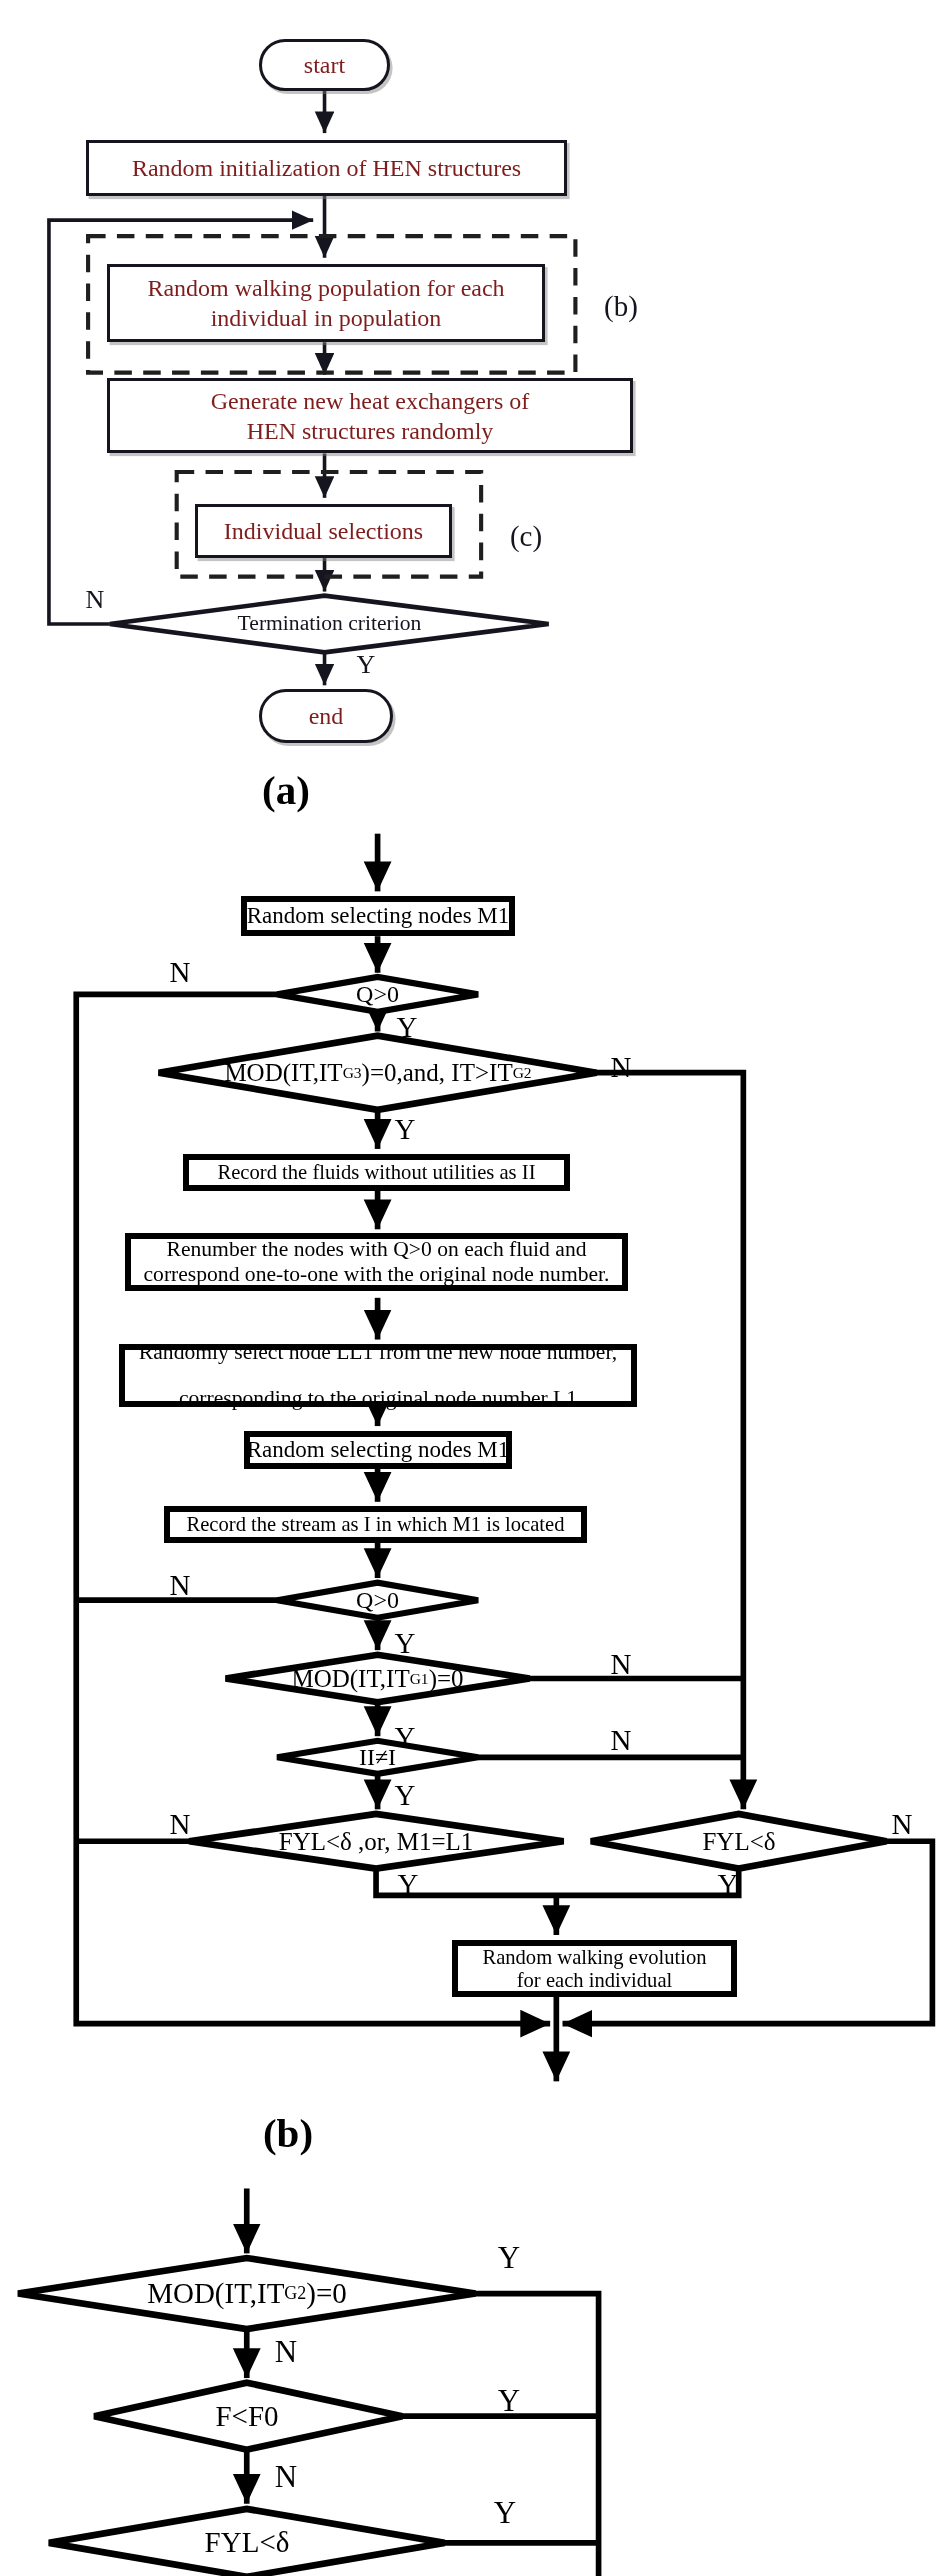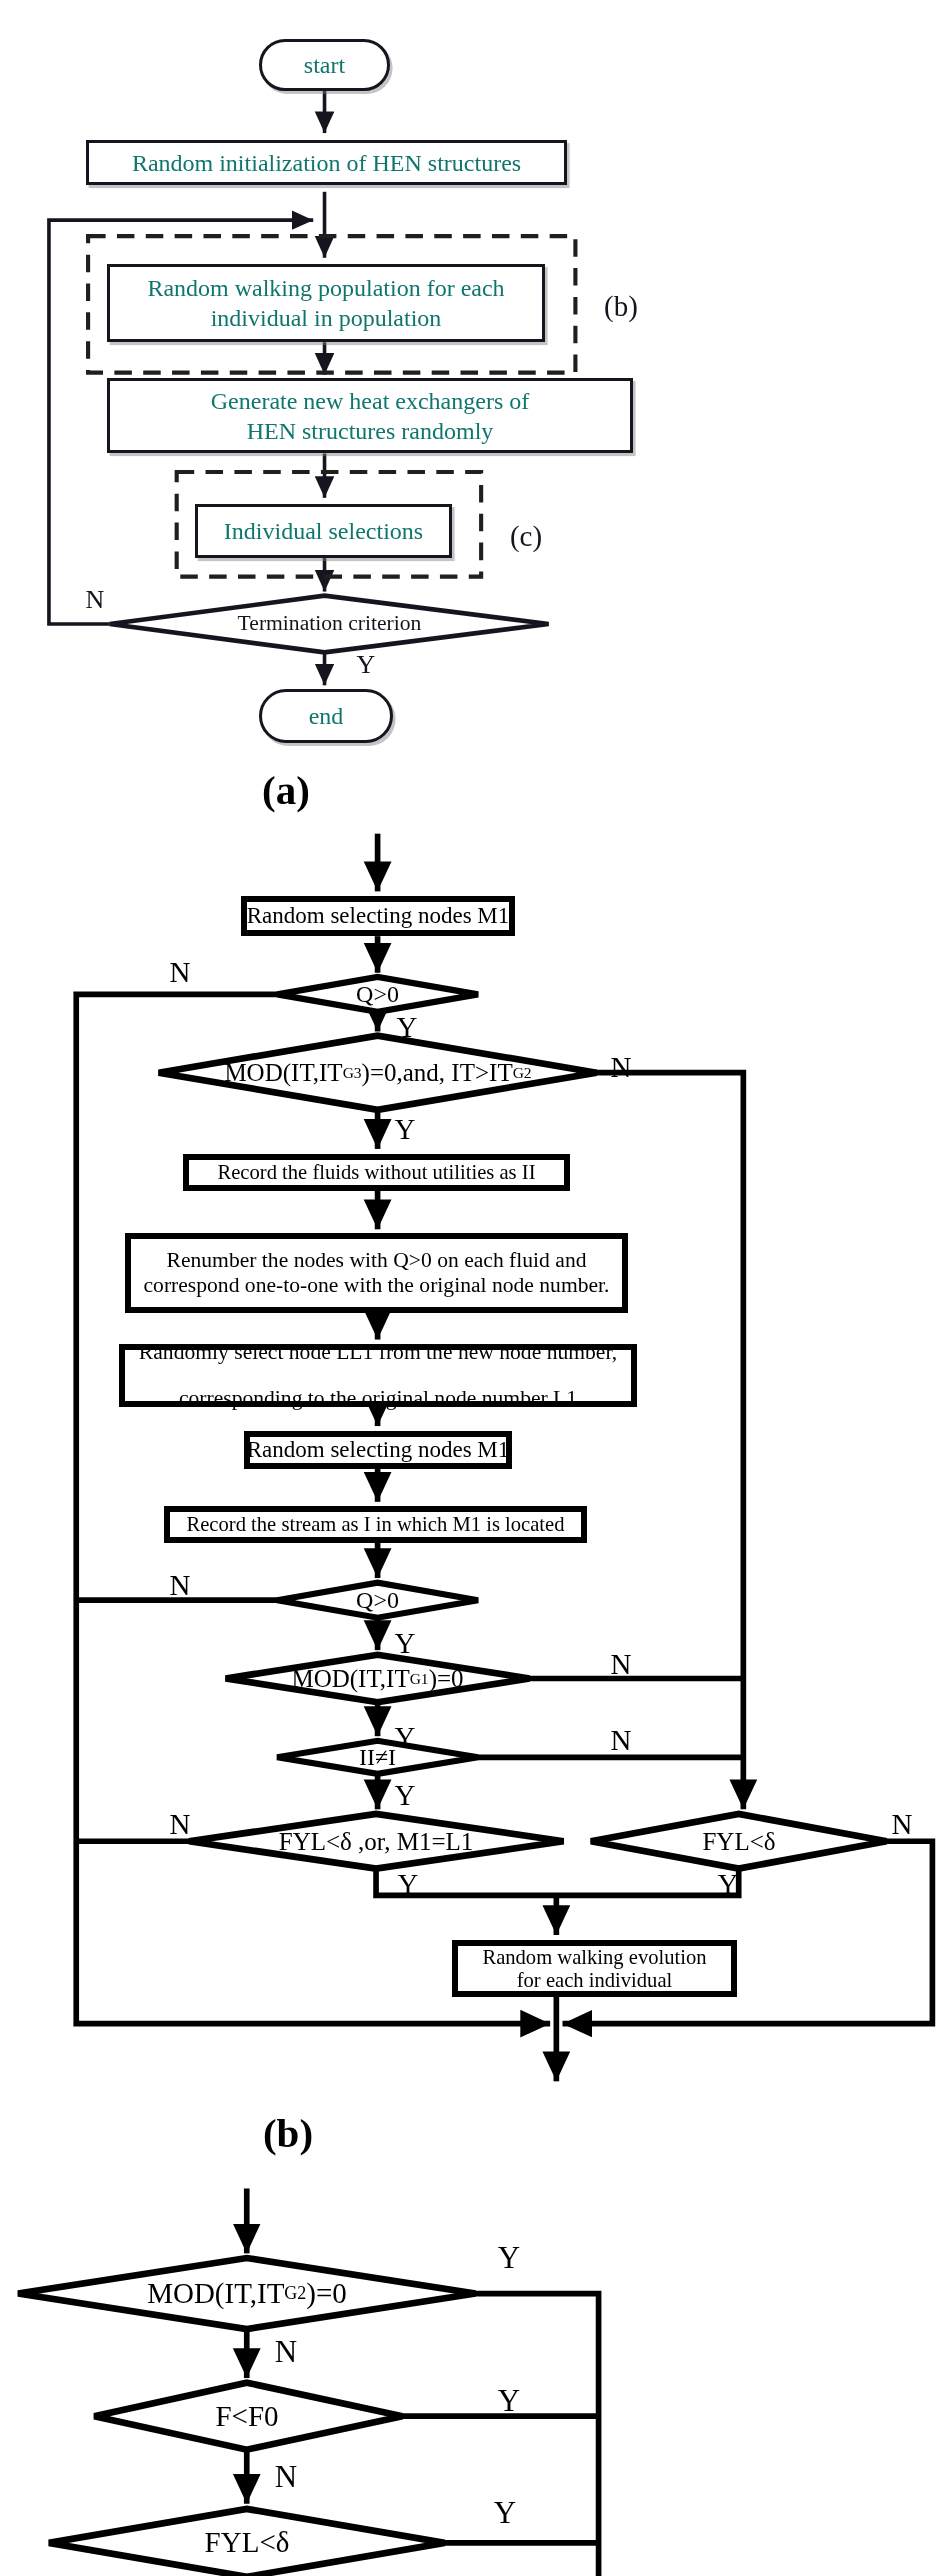--- a/index.html
+++ b/index.html
@@ -2,21 +2,21 @@
 <html style="font-size:8.2px"><head>
 <meta charset="utf-8">
 <style>
   html,body{margin:0;padding:0;background:#ffffff;}
   #canvas{position:relative;width:936px;height:2932px;background:#ffffff;overflow:hidden;
           font-family:"Liberation Serif","DejaVu Serif",serif;color:#000;}
   #wires{position:absolute;left:0;top:0;width:936px;height:2932px;}
   .node{position:absolute;box-sizing:border-box;background:#fff;display:flex;flex-direction:column;
         align-items:center;justify-content:center;text-align:center;line-height:1.25;}
   .node span{display:block;white-space:nowrap;}
-  .bA{border:3.6px solid #15151f;color:#0f766e;box-shadow:2.6px 3.1px 0 rgba(125,125,125,.45);}
+  .bA{border:3.6px solid #15151f;color:#7f1d1d;box-shadow:2.6px 3.1px 0 rgba(125,125,125,.45);}
   .bB{border:6.2px solid #000;}
   .term{border-radius:28px;}
   .dlabel{position:absolute;display:flex;align-items:center;justify-content:center;text-align:center;
           background:transparent;pointer-events:none;white-space:nowrap;}
   .branch{position:absolute;transform:translate(-50%,-50%);font-size:29px;}
   .branchA{font-size:26px;color:#15151f;}
   .branchC{font-size:31px;}
   .cap{position:absolute;transform:translate(-50%,-50%);font-weight:bold;font-size:41px;}
   .sidecap{position:absolute;transform:translate(-50%,-50%);font-size:29px;color:#15151f;}
   .sub{font-size:0.62em;vertical-align:-0.28em;}
@@ -102,21 +102,21 @@
       <polygon points="35,4452 479,4383 923,4452 479,4521"></polygon>
       <polygon points="183,4690 479,4625 781,4690 479,4755"></polygon>
       <polygon points="95,4936 479,4870 863,4936 479,5002"></polygon>
     </g>
   </svg>
 
   <div class="node bA term fsA2" style="left:259px;top:39px;width:131px;height:52px;">
     <span>start</span>
   </div>
 
-  <div class="node bA fsA2" style="left:86px;top:140px;width:481px;height:45px;">
+  <div class="node bA fsA2" style="left:86px;top:140px;width:481px;height:56px;">
     <span>Random initialization of HEN structures</span>
   </div>
 
   <div class="node bA fsA2" style="left:107px;top:264px;width:438px;height:78px;">
     <span>Random walking population for each</span>
     <span>individual in population</span>
   </div>
   <div class="sidecap" style="left:621px;top:306px;">(b)</div>
 
   <div class="node bA fsA2" style="left:107px;top:378px;width:526px;height:75px;">
@@ -158,21 +158,21 @@
       <span>)=0,and, IT&gt;IT</span>
       <span class="sub">G2</span>
   </div>
   <div class="branch" style="left:621px;top:1067px;">N</div>
   <div class="branch" style="left:405px;top:1129px;">Y</div>
 
   <div class="node bB" style="left:183px;top:1154px;width:387px;height:37px;font-size:20.6px;">
     <span>Record the fluids without utilities as II</span>
   </div>
 
-  <div class="node bB fsB" style="left:125px;top:1233px;width:503px;height:80px;line-height:1.18;">
+  <div class="node bB fsB" style="left:125px;top:1233px;width:503px;height:58px;line-height:1.18;">
     <span>Renumber the nodes with Q&gt;0 on each fluid and</span>
     <span>correspond one-to-one with the original node number.</span>
   </div>
 
   <div class="node bB fsB" style="left:119px;top:1344px;width:518px;height:63px;line-height:1.18;gap:20px;">
     <span>Randomly select node LL1 from the new node number,</span>
     <span>corresponding to the original node number L1</span>
   </div>
 
   <div class="node bB fsB2" style="left:244px;top:1431px;width:268px;height:38px;">

